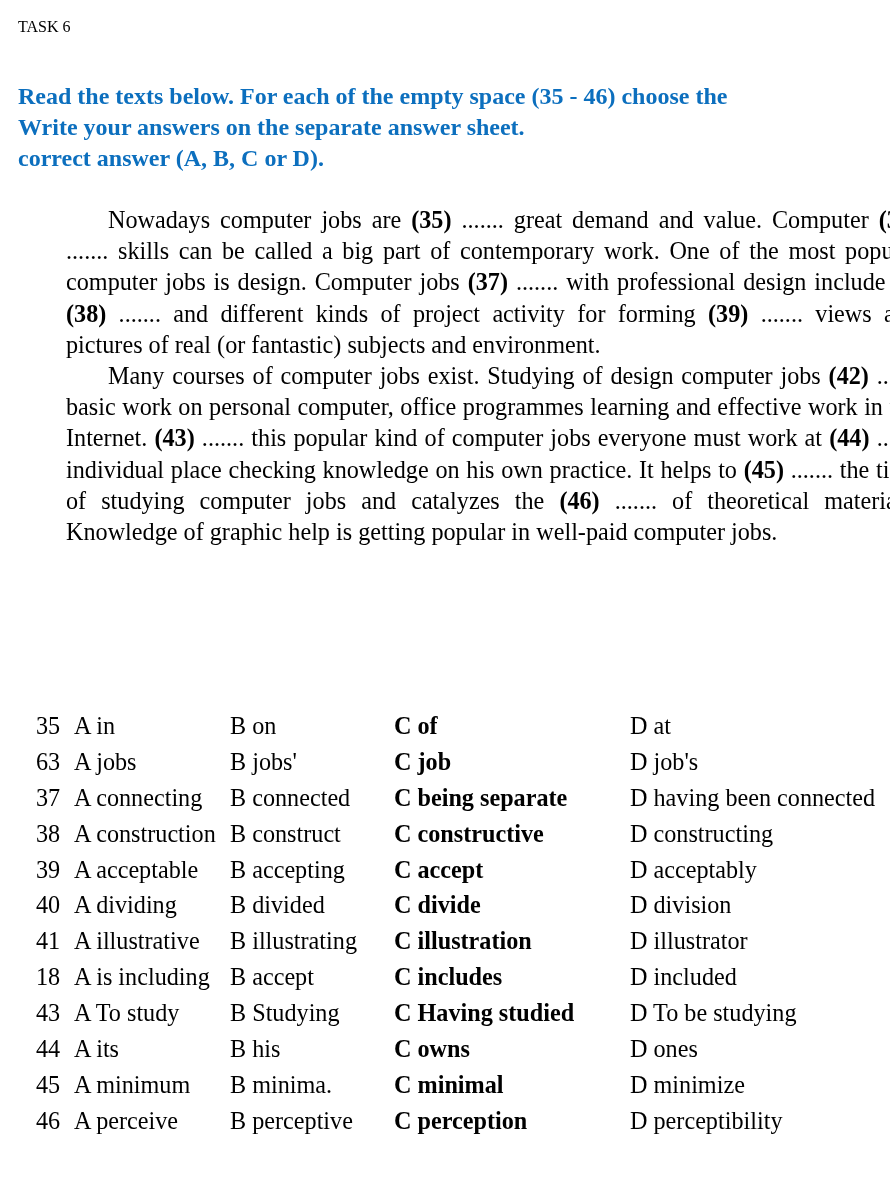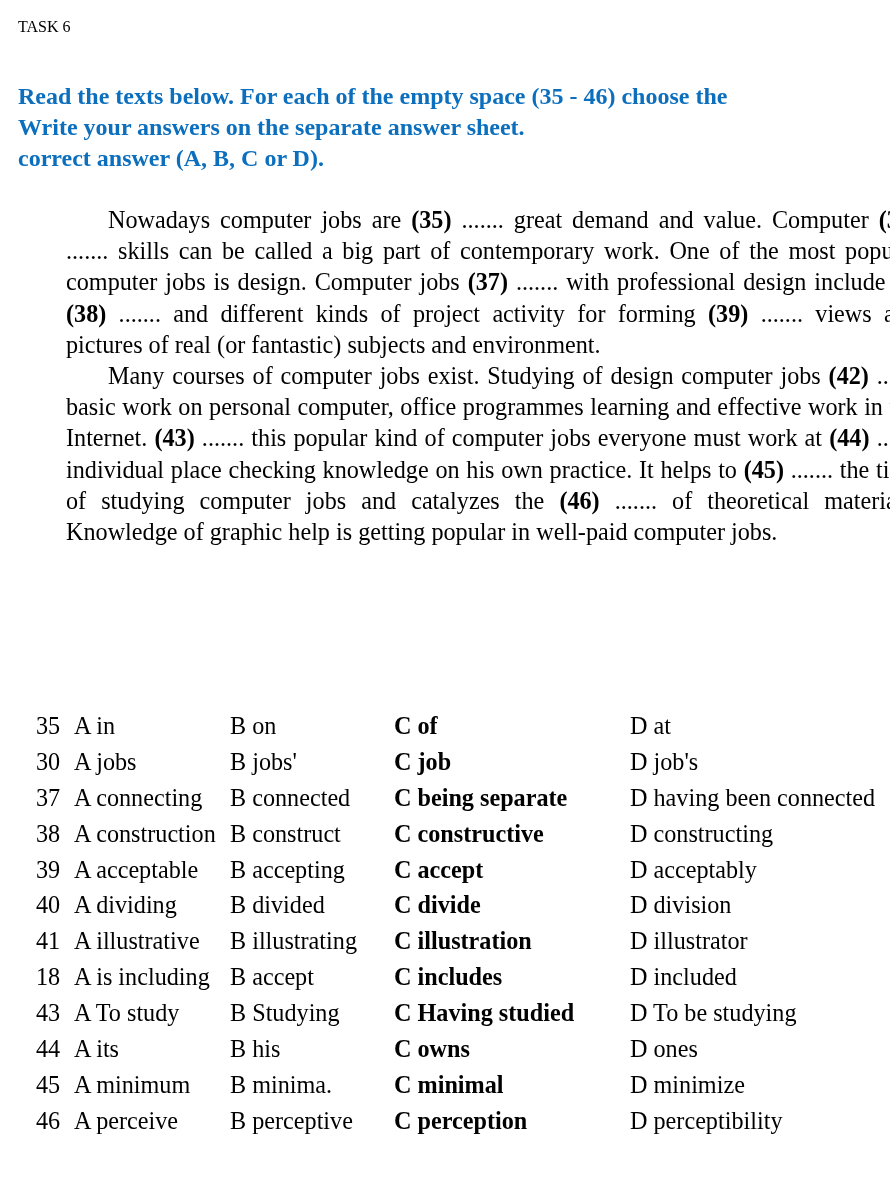--- a/index.html
+++ b/index.html
@@ -86,21 +86,21 @@
 
 <div class="options">
   <div class="opt-row">
     <span class="q-num">35</span>
     <span class="opt-a">A in</span>
     <span class="opt-b">B on</span>
     <span class="opt-c">C of</span>
     <span class="opt-d">D at</span>
   </div>
   <div class="opt-row">
-    <span class="q-num">30</span>
+    <span class="q-num">63</span>
     <span class="opt-a">A jobs</span>
     <span class="opt-b">B jobs'</span>
     <span class="opt-c">C job</span>
     <span class="opt-d">D job's</span>
   </div>
   <div class="opt-row">
     <span class="q-num">37</span>
     <span class="opt-a">A connecting</span>
     <span class="opt-b">B connected</span>
     <span class="opt-c">C being separate</span>

